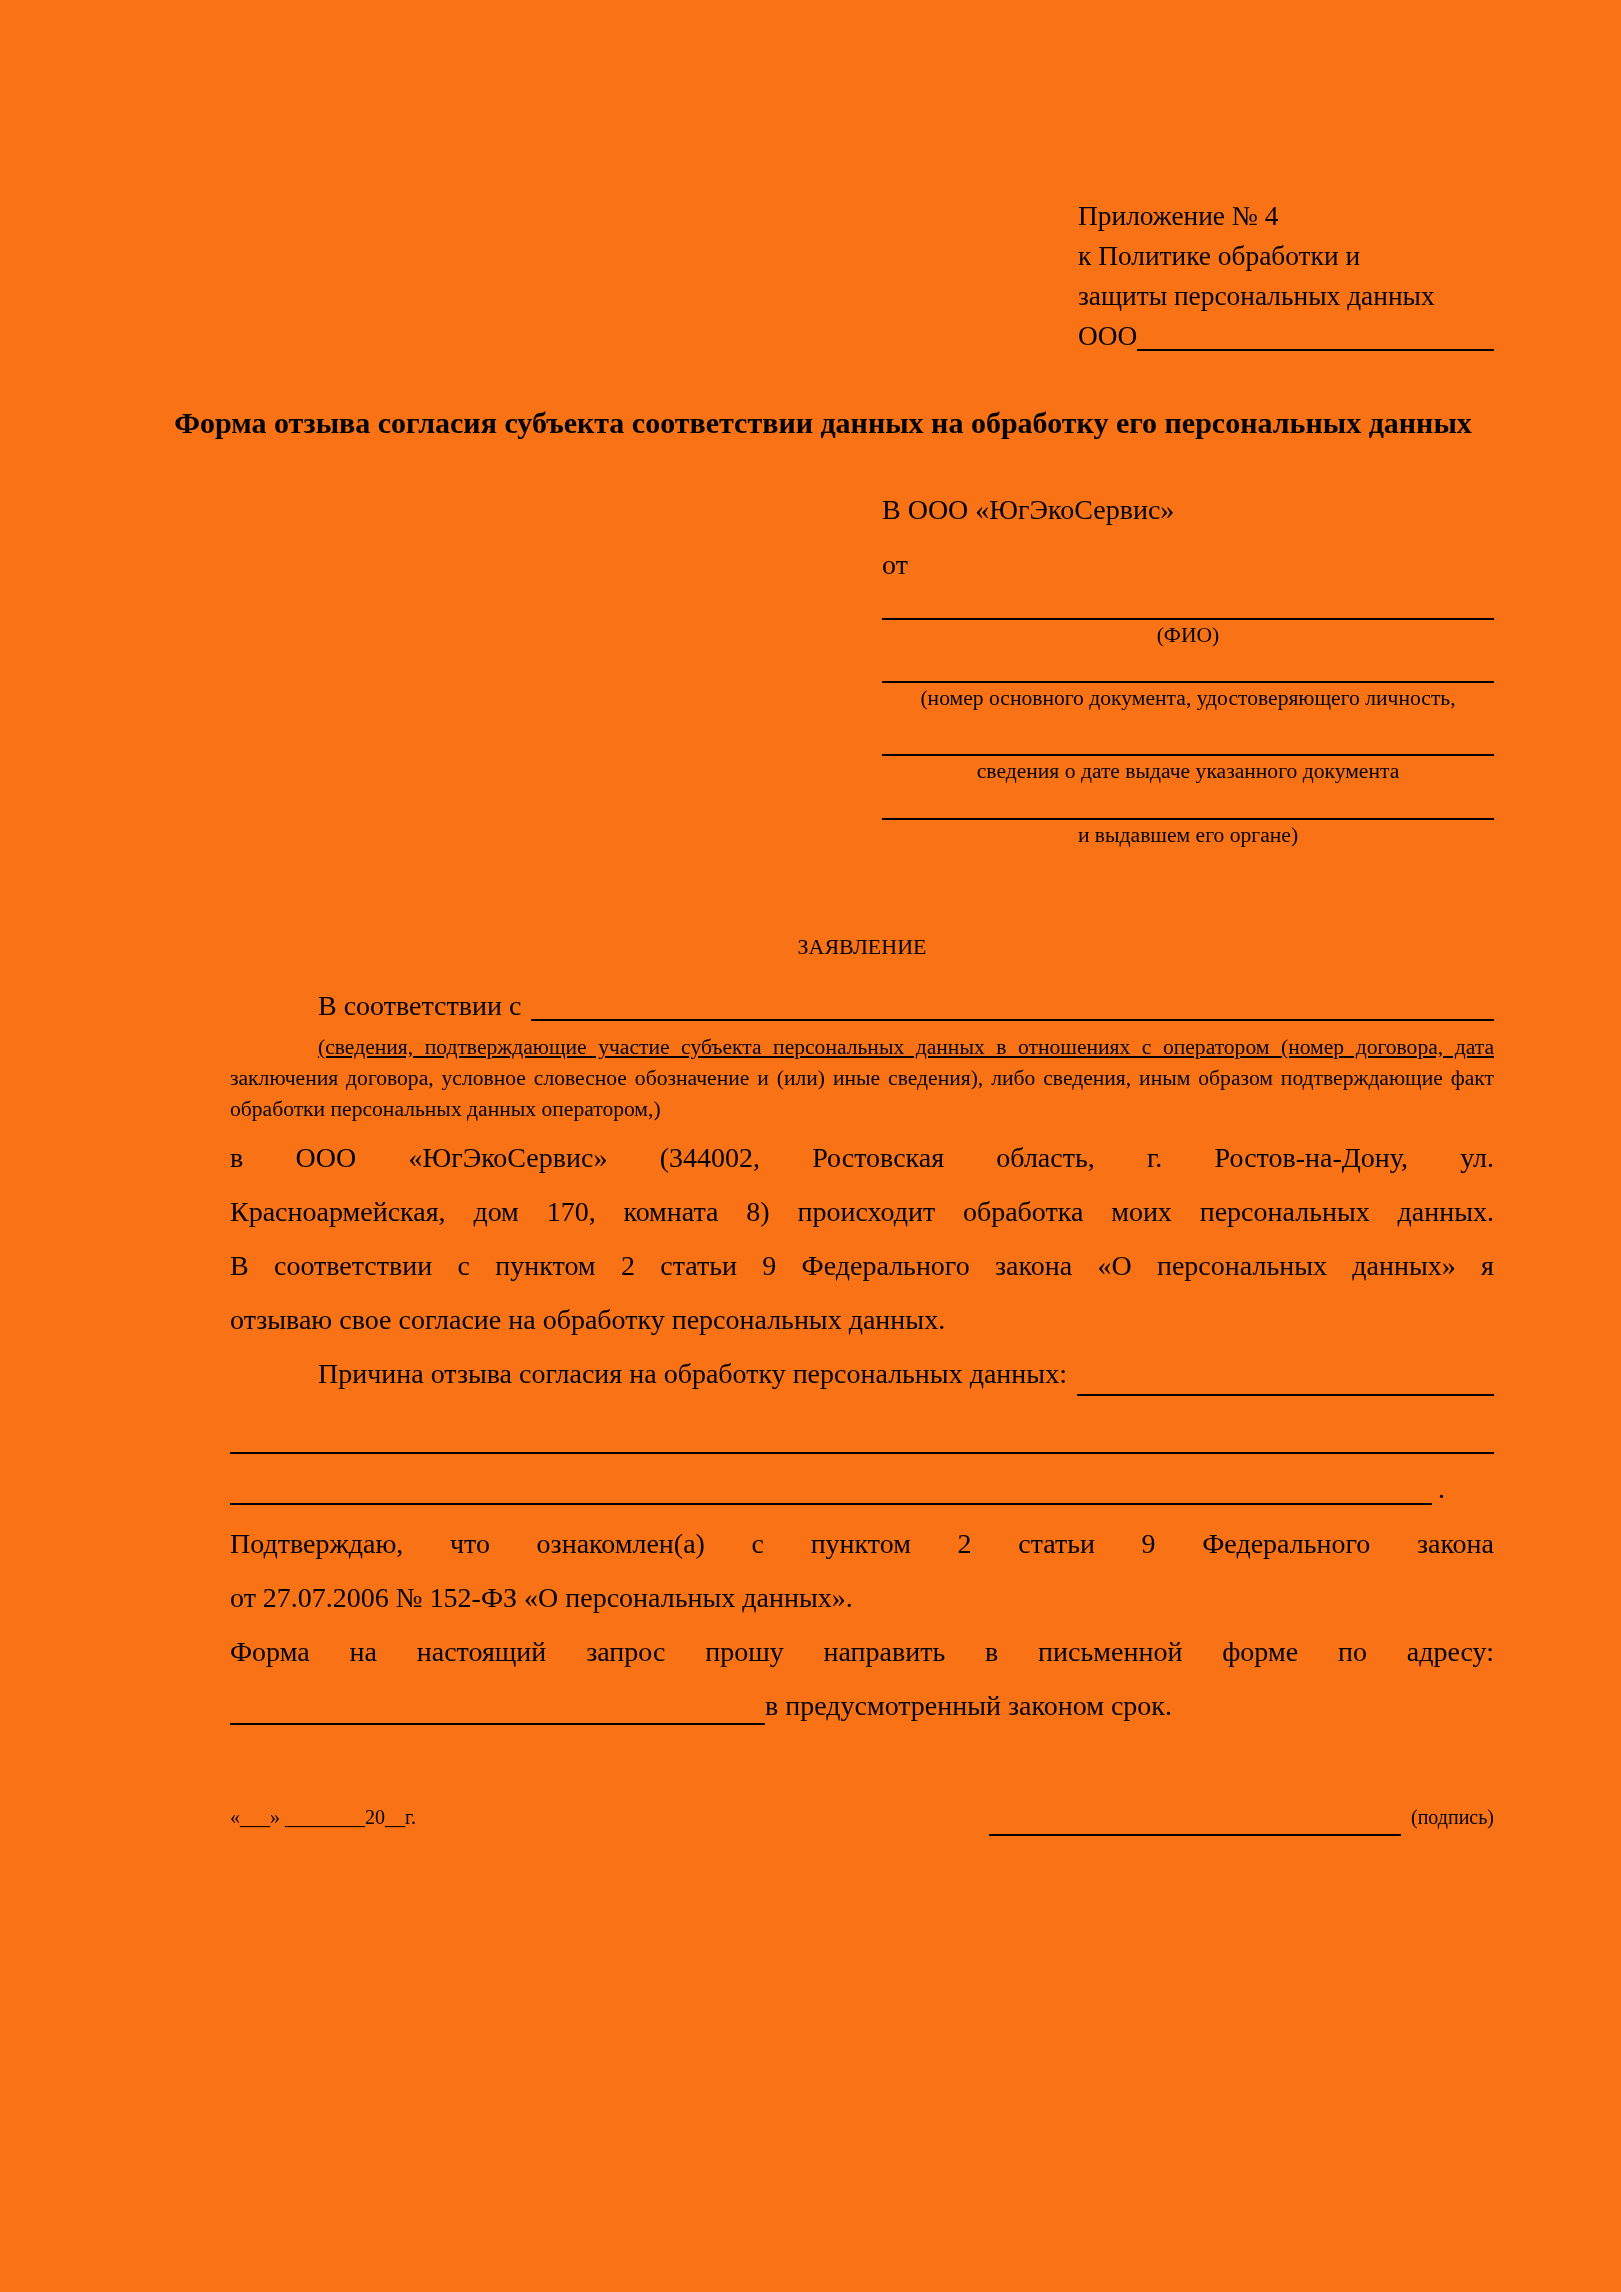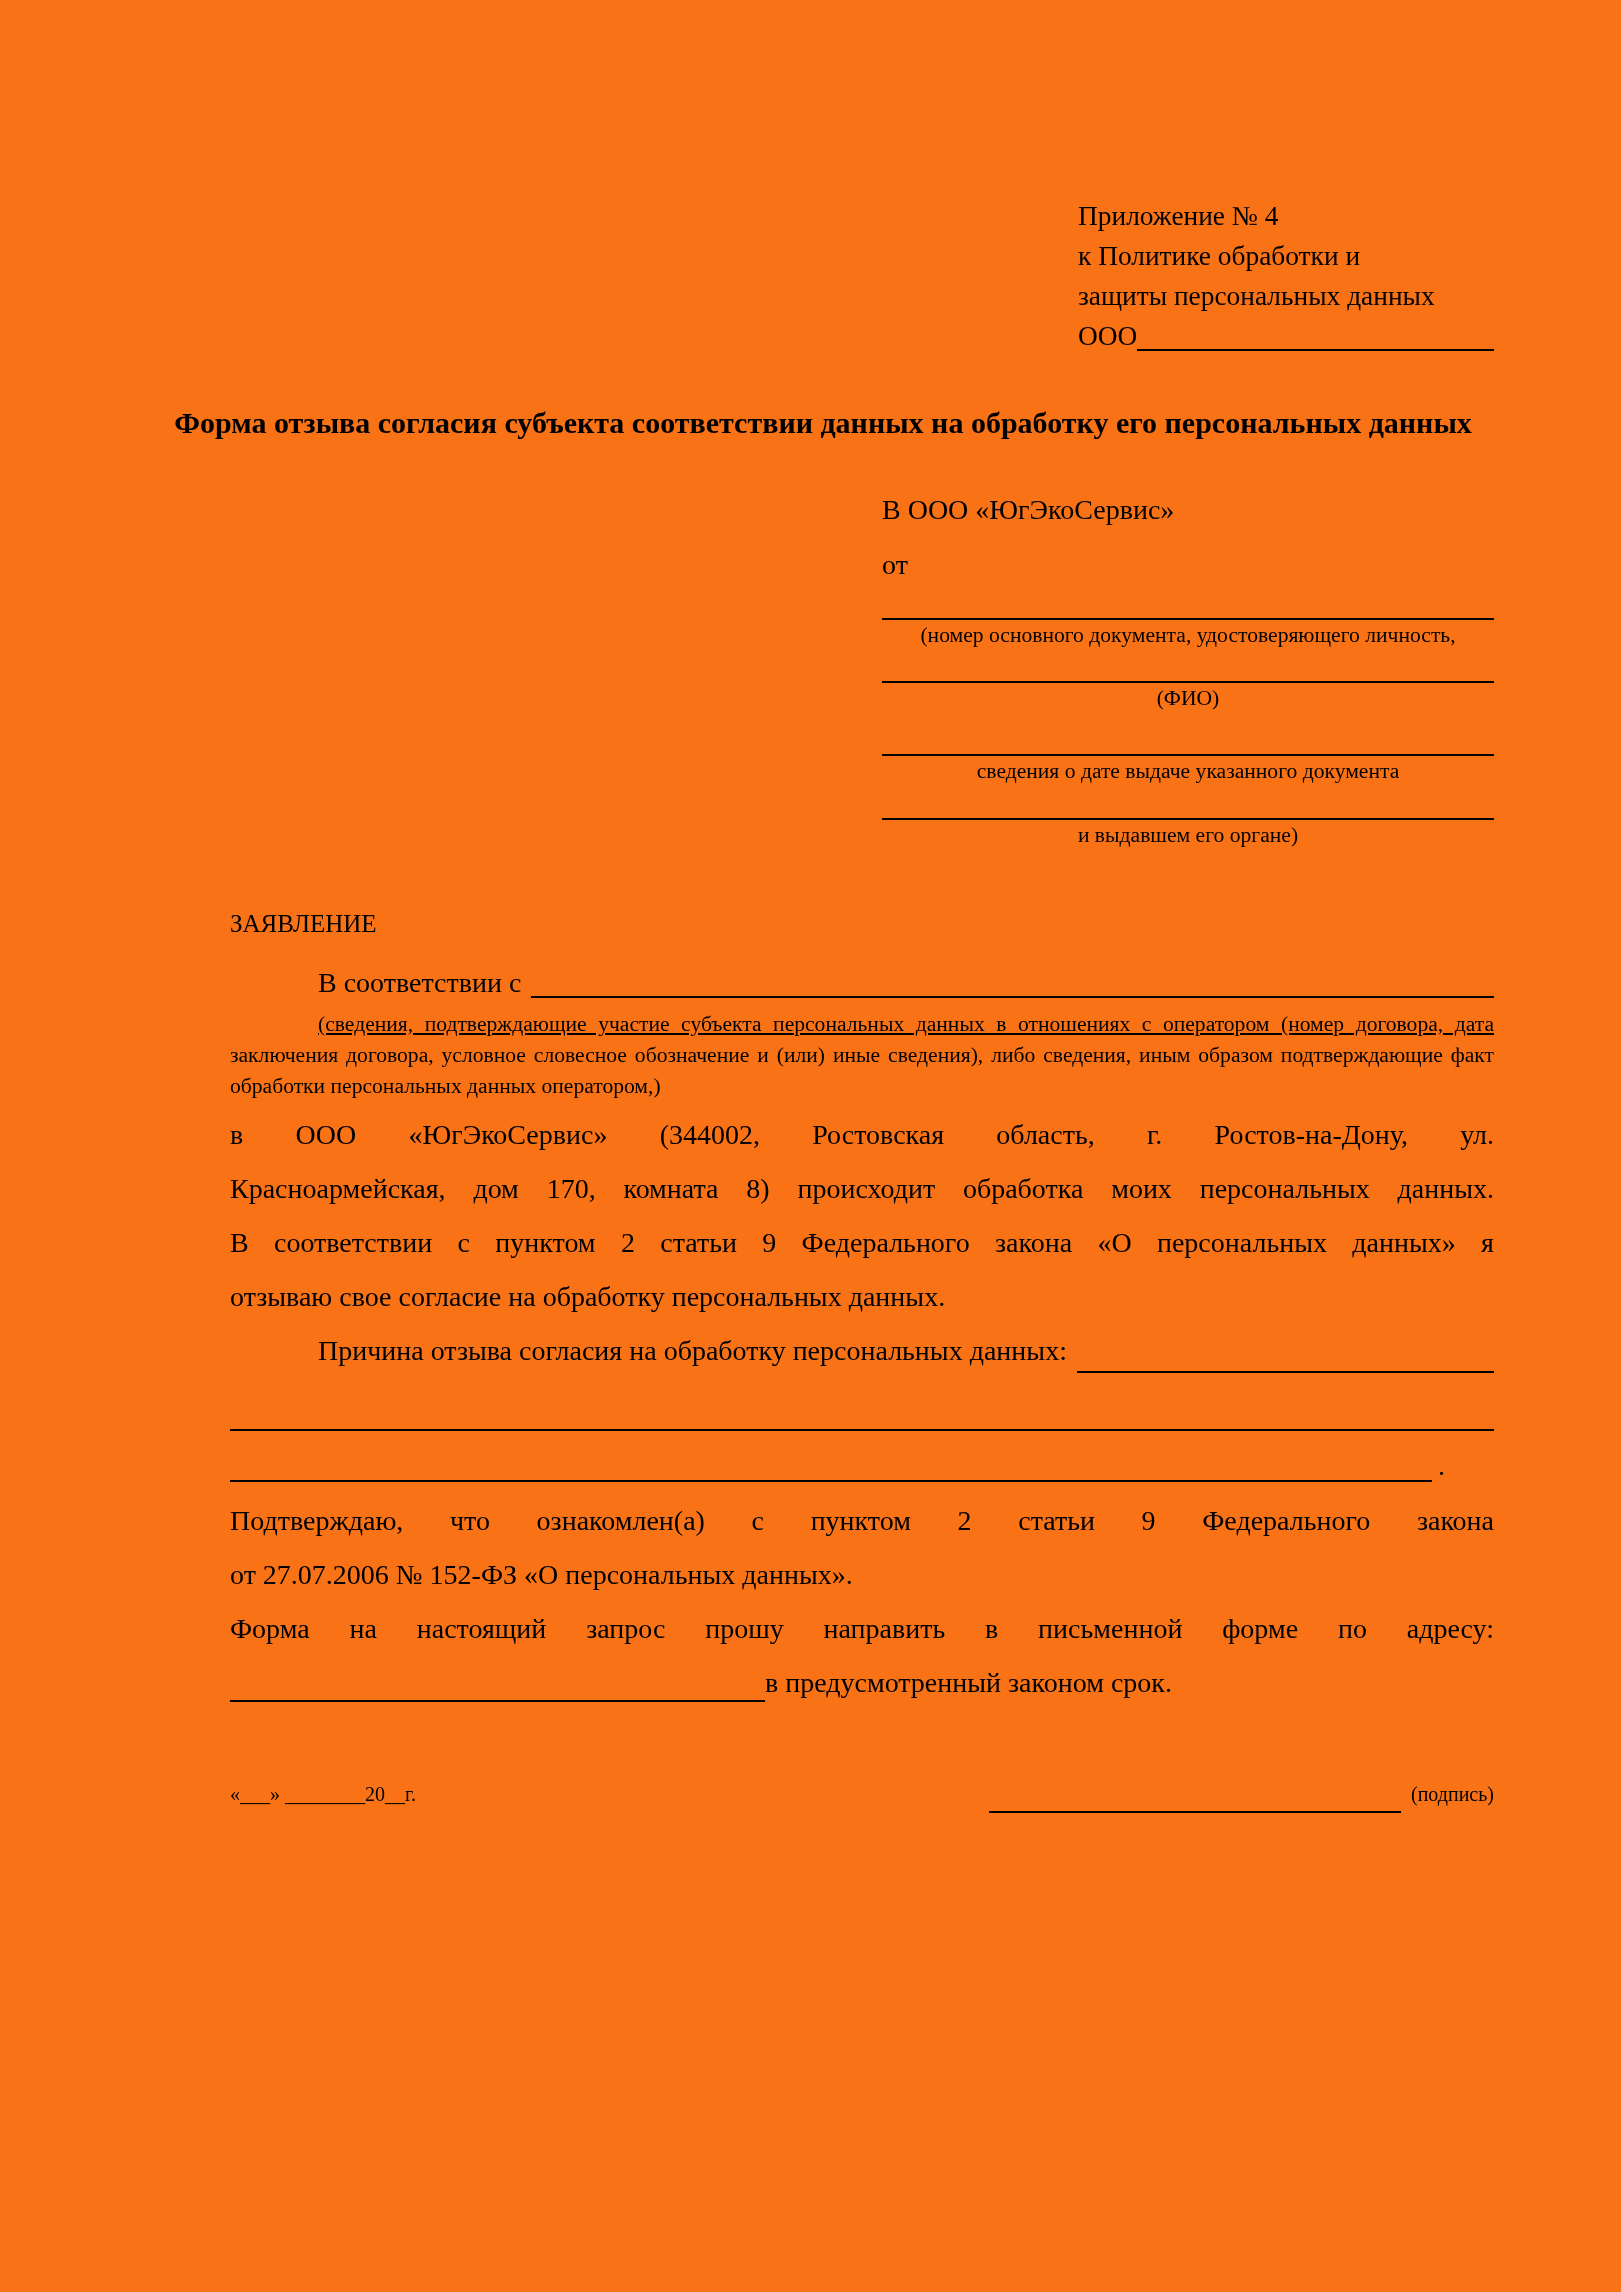--- a/index.html
+++ b/index.html
@@ -45,23 +45,23 @@
   .field-line { height: 35px; border-bottom: 2.9px solid #000; }
   .field-line.tall { height: 45px; }
   .field-caption {
     text-align: center;
     font-size: 21.6px;
     line-height: 25.5px;
     margin-top: 2.9px;
   }
   
   .statement-heading {
-    margin-top: 55px;
-    text-align: left;
-    font-size: 25px;
+    margin-top: 78px;
+    text-align: center;
+    font-size: 22px;
     line-height: 41px;
   }
   .intro-row {
     margin-top: 17.6px;
     display: flex;
     font-size: 28px;
     line-height: 41px;
   }
   .intro-row .prefix { padding-left: 88px; white-space: nowrap; }
   .fill-line { flex: 1; border-bottom: 2.9px solid #000; margin-bottom: 4.9px; margin-left: 9.8px; }
@@ -108,25 +108,25 @@
   </div>
 
   <div class="doc-title">Форма отзыва согласия субъекта соответствии данных на обработку его персональных данных</div>
 
   <div class="addressee">
     <div>В ООО «ЮгЭкоСервис»</div>
     <div class="addr-from">от</div>
 
     <div>
       <div class="field-line"></div>
-      <div class="field-caption">(номер основного документа, удостоверяющего личность,</div>
+      <div class="field-caption">(ФИО)</div>
     </div>
     <div>
       <div class="field-line"></div>
-      <div class="field-caption">(ФИО)</div>
+      <div class="field-caption">(номер основного документа, удостоверяющего личность,</div>
     </div>
     <div>
       <div class="field-line tall"></div>
       <div class="field-caption">сведения о дате выдаче указанного документа</div>
     </div>
     <div>
       <div class="field-line"></div>
       <div class="field-caption">и выдавшем его органе)</div>
     </div>
   </div>

